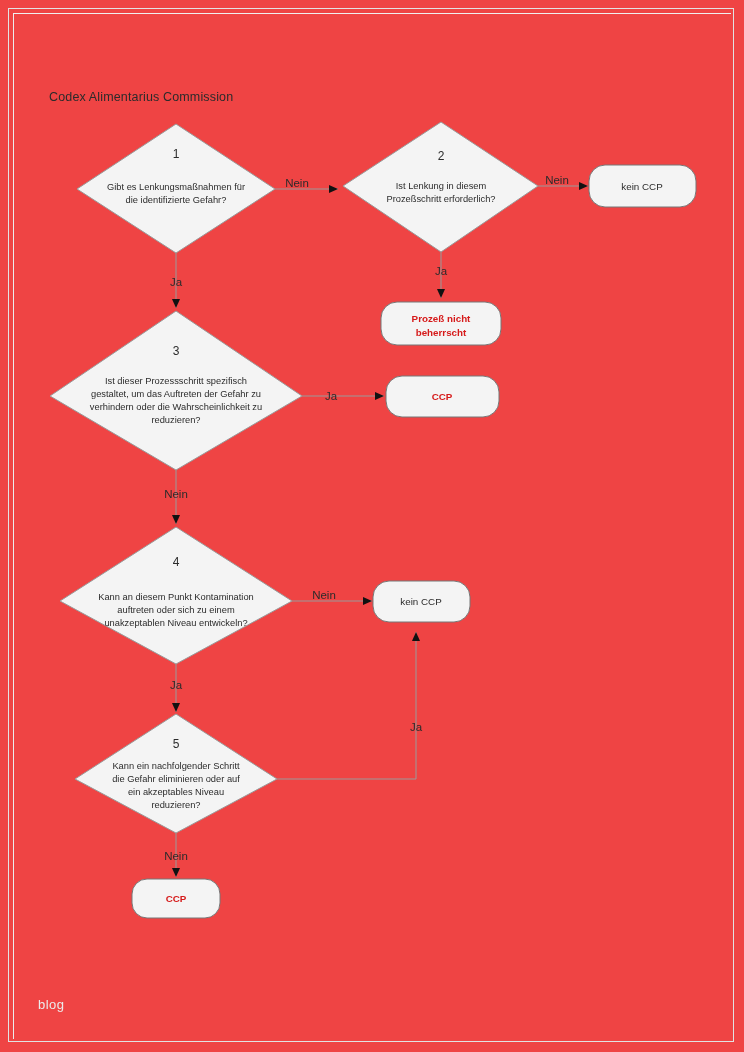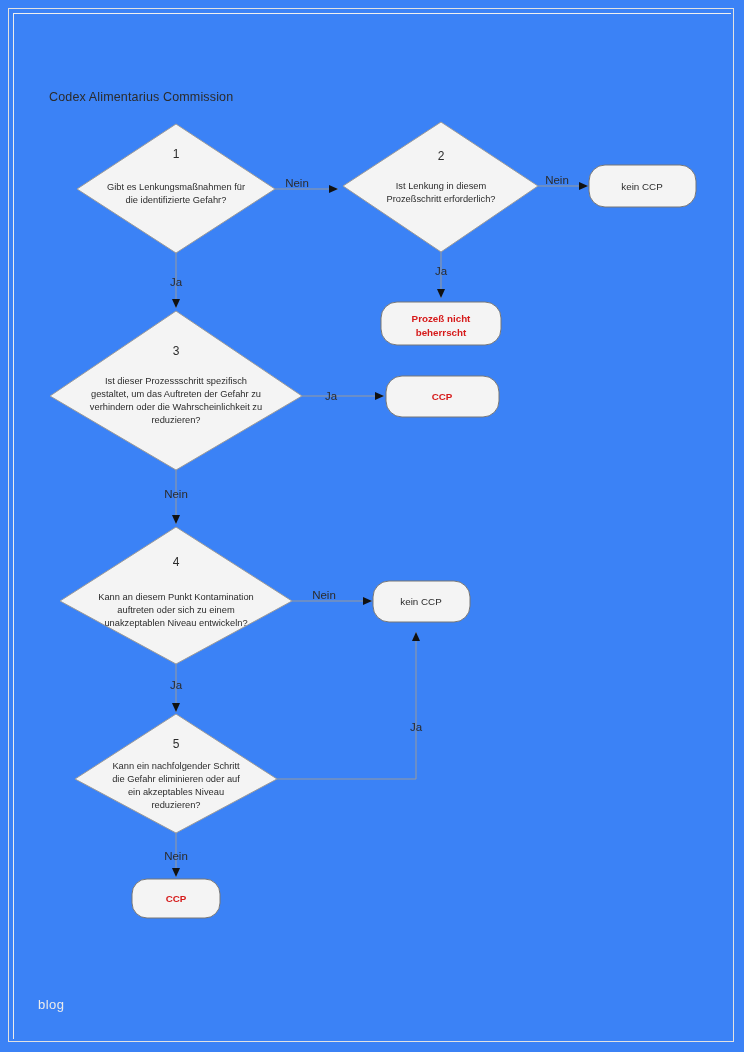--- a/index.html
+++ b/index.html
@@ -12,21 +12,21 @@
     height: 1052px;
     position: relative;
     font-family: "Liberation Sans", sans-serif;
     overflow: hidden;
   }
   #page {
     position: absolute;
     left: 0; top: 0;
     width: 744px;
     height: 1052px;
-    background: #3b82f6;
+    background: #ef4444;
   }
   
   .page-frame {
     position: absolute;
     left: 8px; top: 8px;
     width: 726px;
     height: 1034px;
     border: 1px solid #e2e2e2;
     box-sizing: border-box;
     pointer-events: none;

